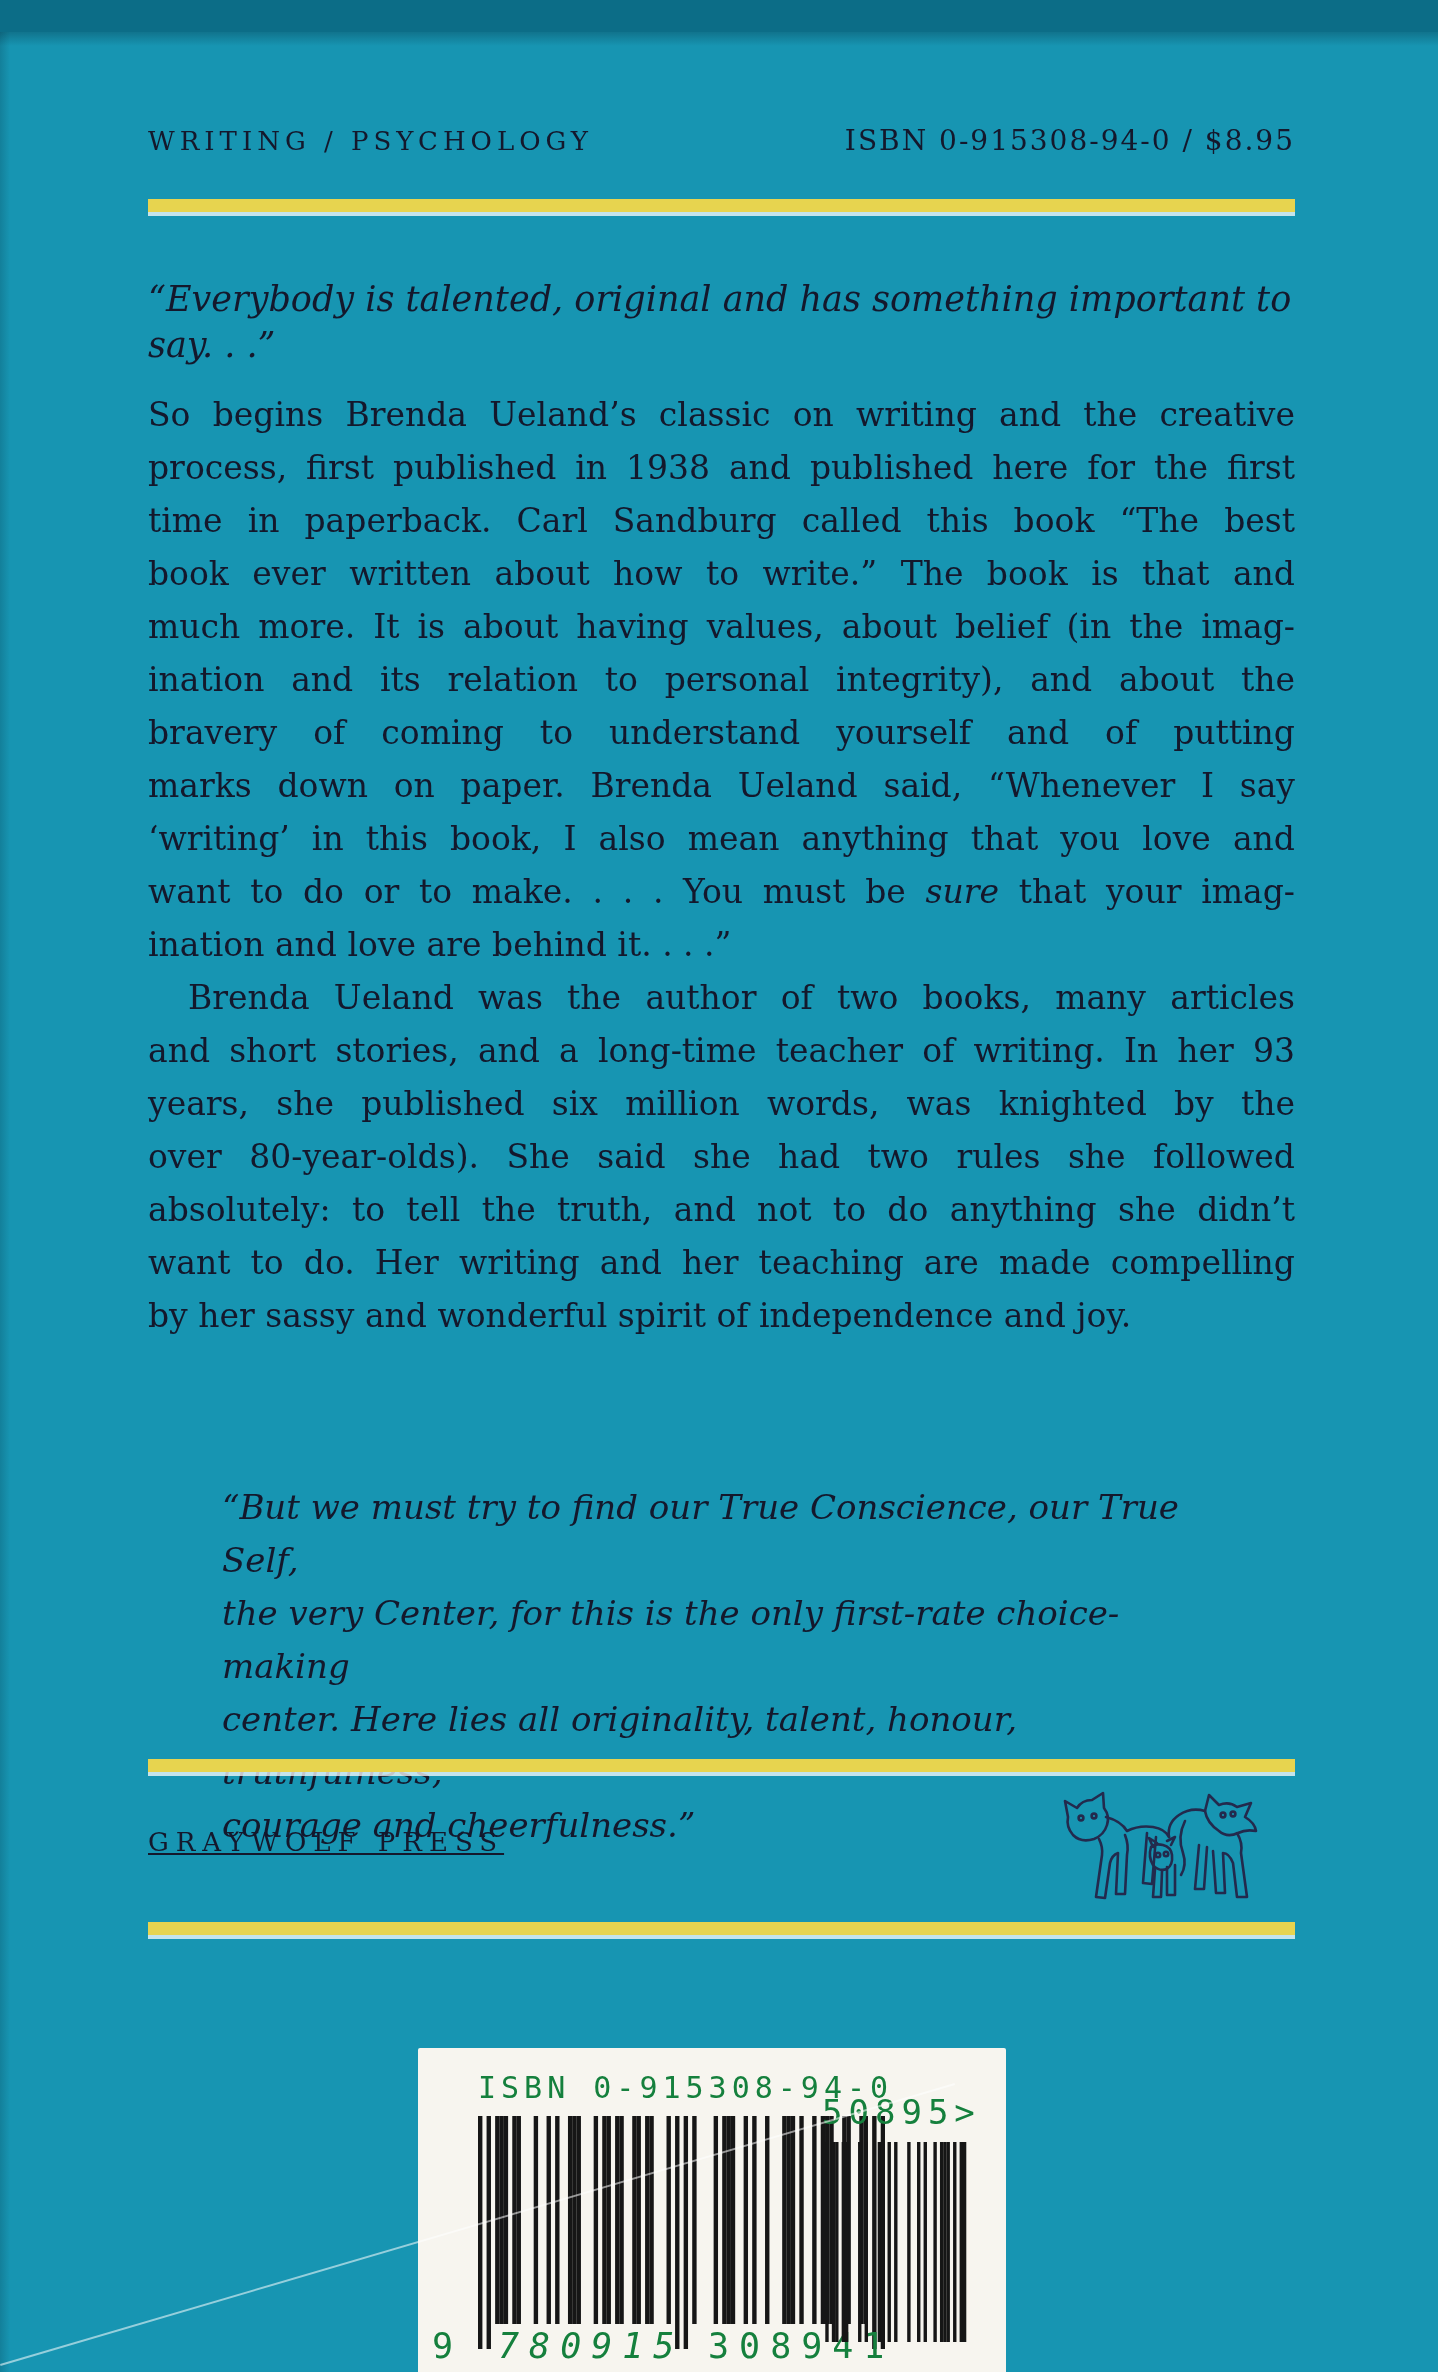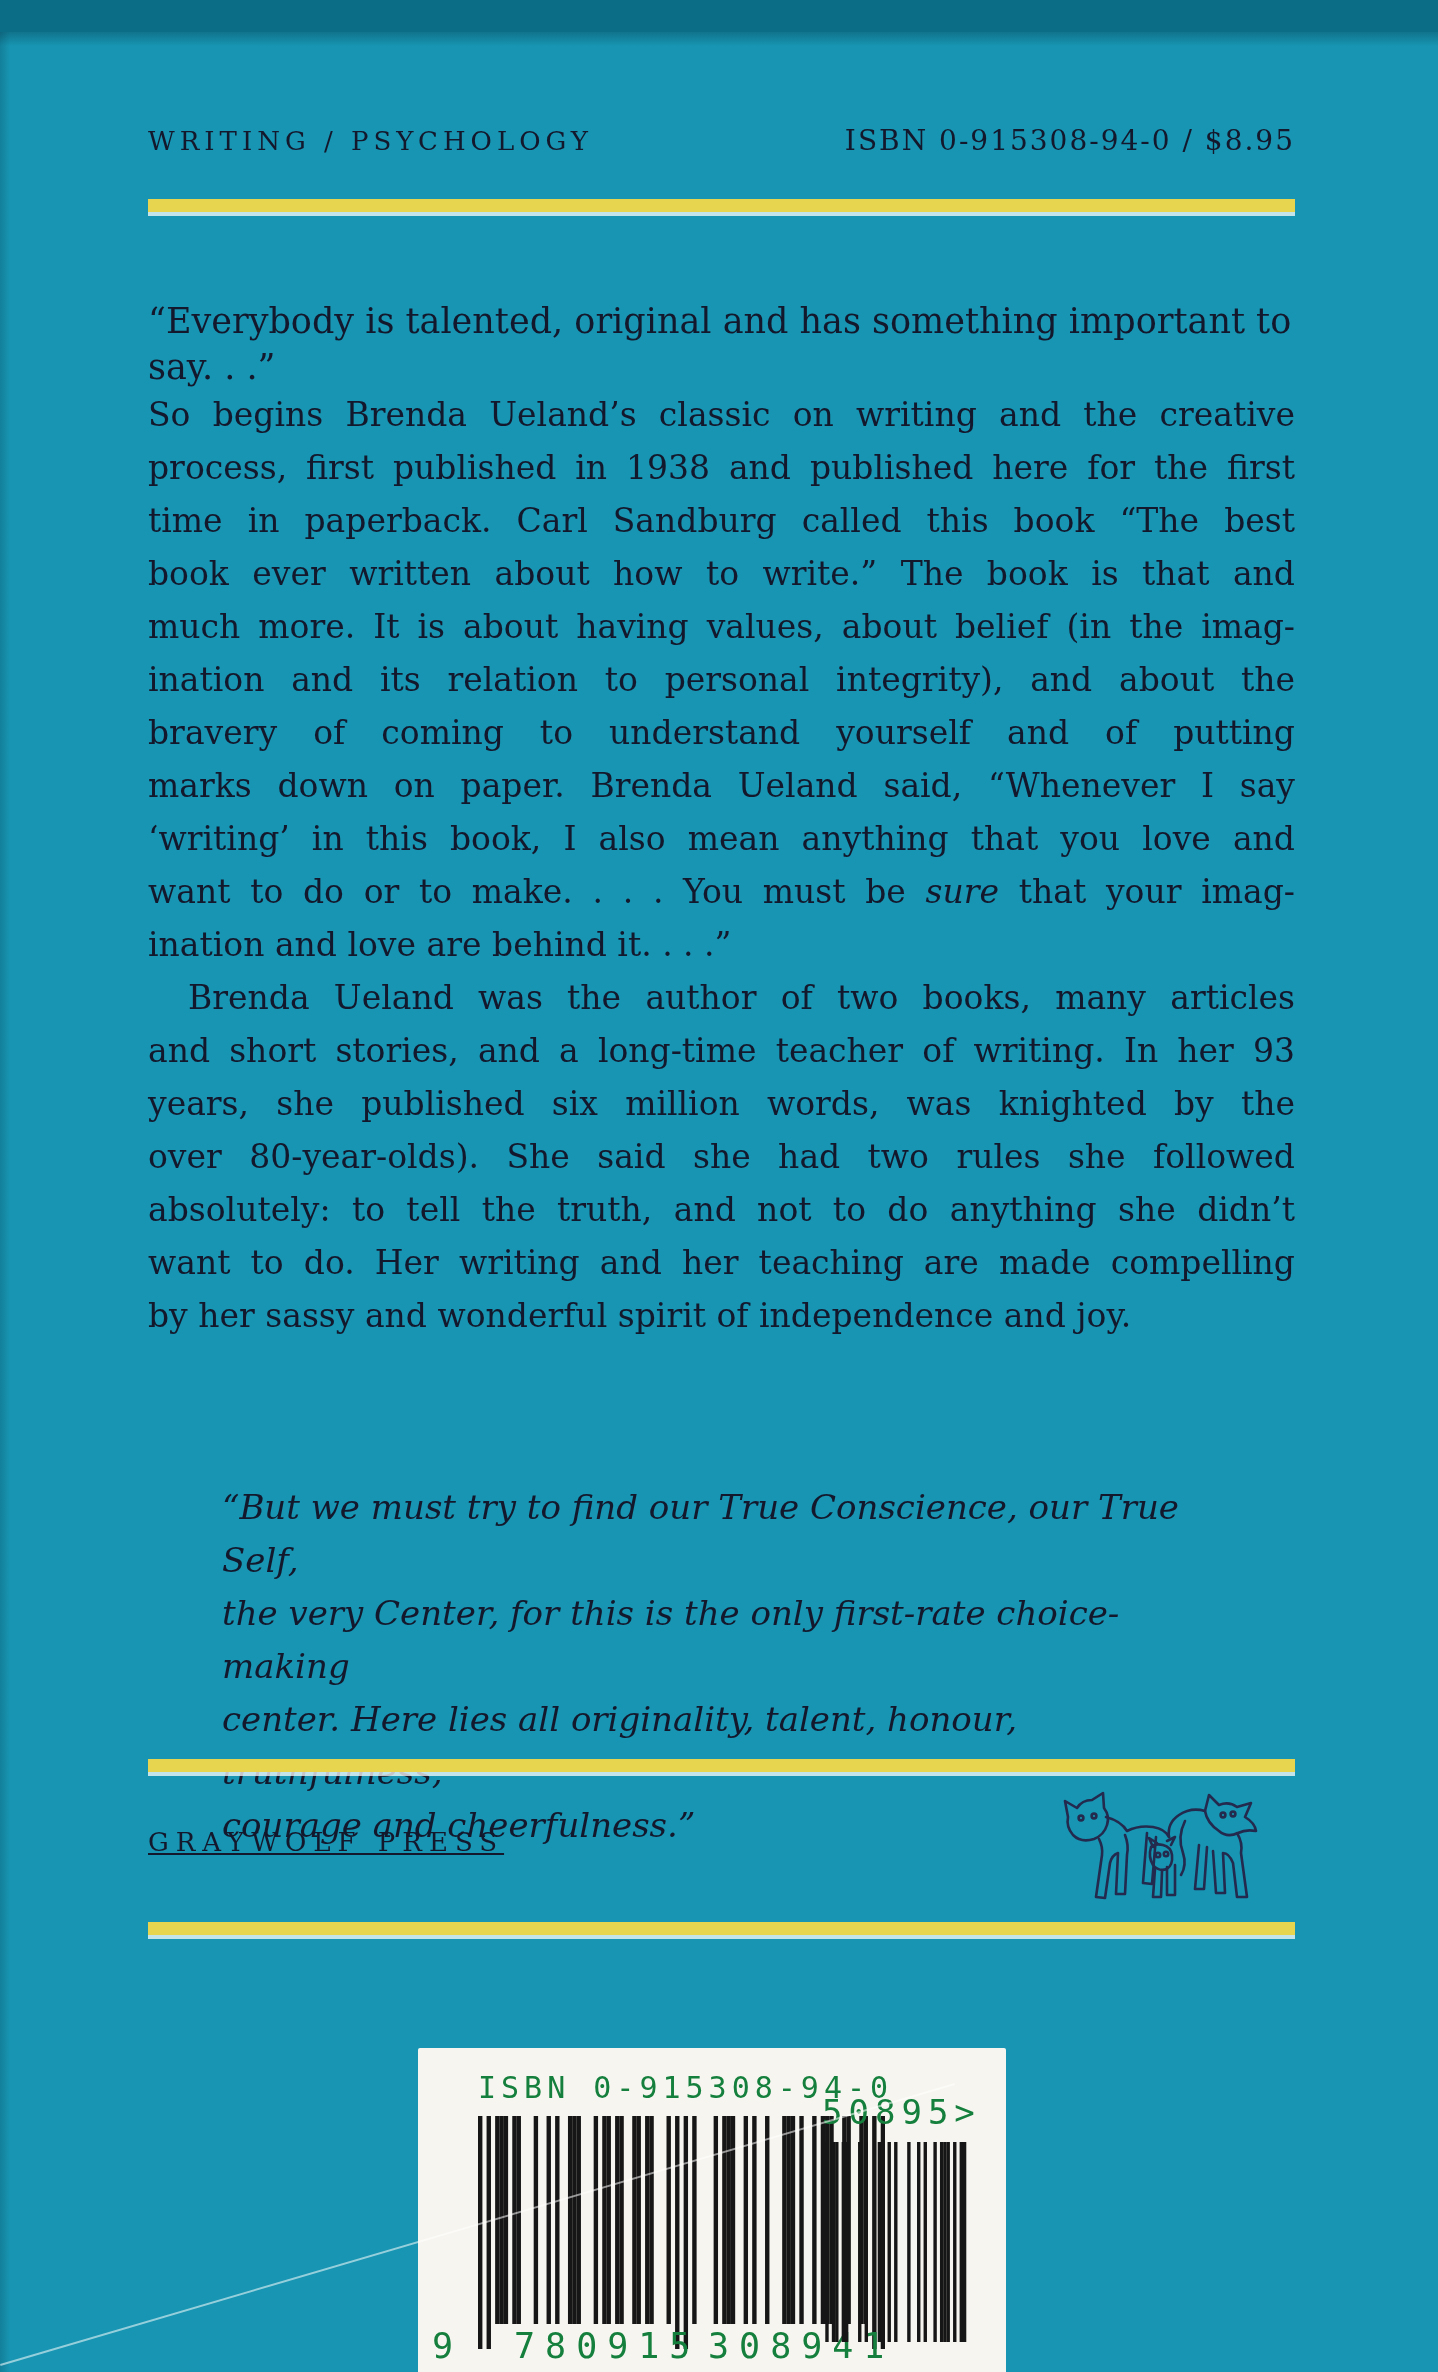--- a/index.html
+++ b/index.html
@@ -25,21 +25,21 @@
   .header-row{top:92px;display:flex;justify-content:space-between;align-items:baseline;}
   .cat{font-size:26px;letter-spacing:5px;}
   .isbnprice{font-size:28px;letter-spacing:2px;}
 
   .rule{position:absolute;left:148px;width:1147px;height:13px;background:#e7d44f;}
   .rule::after{content:"";position:absolute;left:0;right:0;top:13px;height:4px;background:rgba(255,255,255,.75);}
   #rule-top{top:167px;}
   #rule-mid{top:1727px;}
   #rule-bot{top:1890px;}
 
-  .quote-top{top:266px;font-size:35px;line-height:46px;}
+  .quote-top{top:244px;font-style:italic;font-size:35px;line-height:46px;}
   .para{font-size:33px;line-height:53px;}
   .para .tline{text-align:justify;text-align-last:justify;white-space:normal;}
   .para .tline:last-child{text-align-last:left;}
   .indent-first .tline:first-child{text-indent:40px;}
   #para1{top:356px;}
   #para2{top:939px;}
 
   .quote-bottom{position:absolute;left:222px;width:1000px;top:1449px;
     font-style:italic;font-size:34px;line-height:53px;}
 
@@ -50,21 +50,21 @@
 
   #barcode-panel{
     position:absolute;left:418px;top:2016px;width:588px;height:340px;
     background:#f7f5ef;border-radius:2px;
     font-family:"DejaVu Sans Mono","Liberation Mono",monospace;color:#15803d;
   }
   #barcode-isbn-label{position:absolute;left:60px;top:22px;font-size:30px;letter-spacing:5px;}
   #ean13-svg{position:absolute;left:60px;top:68px;}
   #ean13-digits{position:absolute;left:8px;top:278px;font-size:35px;}
   #ean13-digits .d9{position:absolute;left:6px;}
-  #ean13-digits .g1{position:absolute;left:88px;letter-spacing:10px;}
+  #ean13-digits .g1{position:absolute;left:72px;letter-spacing:10px;font-style:italic;}
   #ean13-digits .g2{position:absolute;left:282px;letter-spacing:10px;}
   #supp-digits{position:absolute;left:404px;top:44px;font-size:34px;letter-spacing:6px;}
   #supp-svg{position:absolute;left:404px;top:94px;}
   .bar{fill:#161616;}
 
   #scratch{
     position:absolute;left:0px;top:2332px;width:995px;height:2px;
     background:rgba(255,255,255,.55);
     transform:rotate(-16.4deg);transform-origin:0 0;z-index:5;pointer-events:none;
   }

